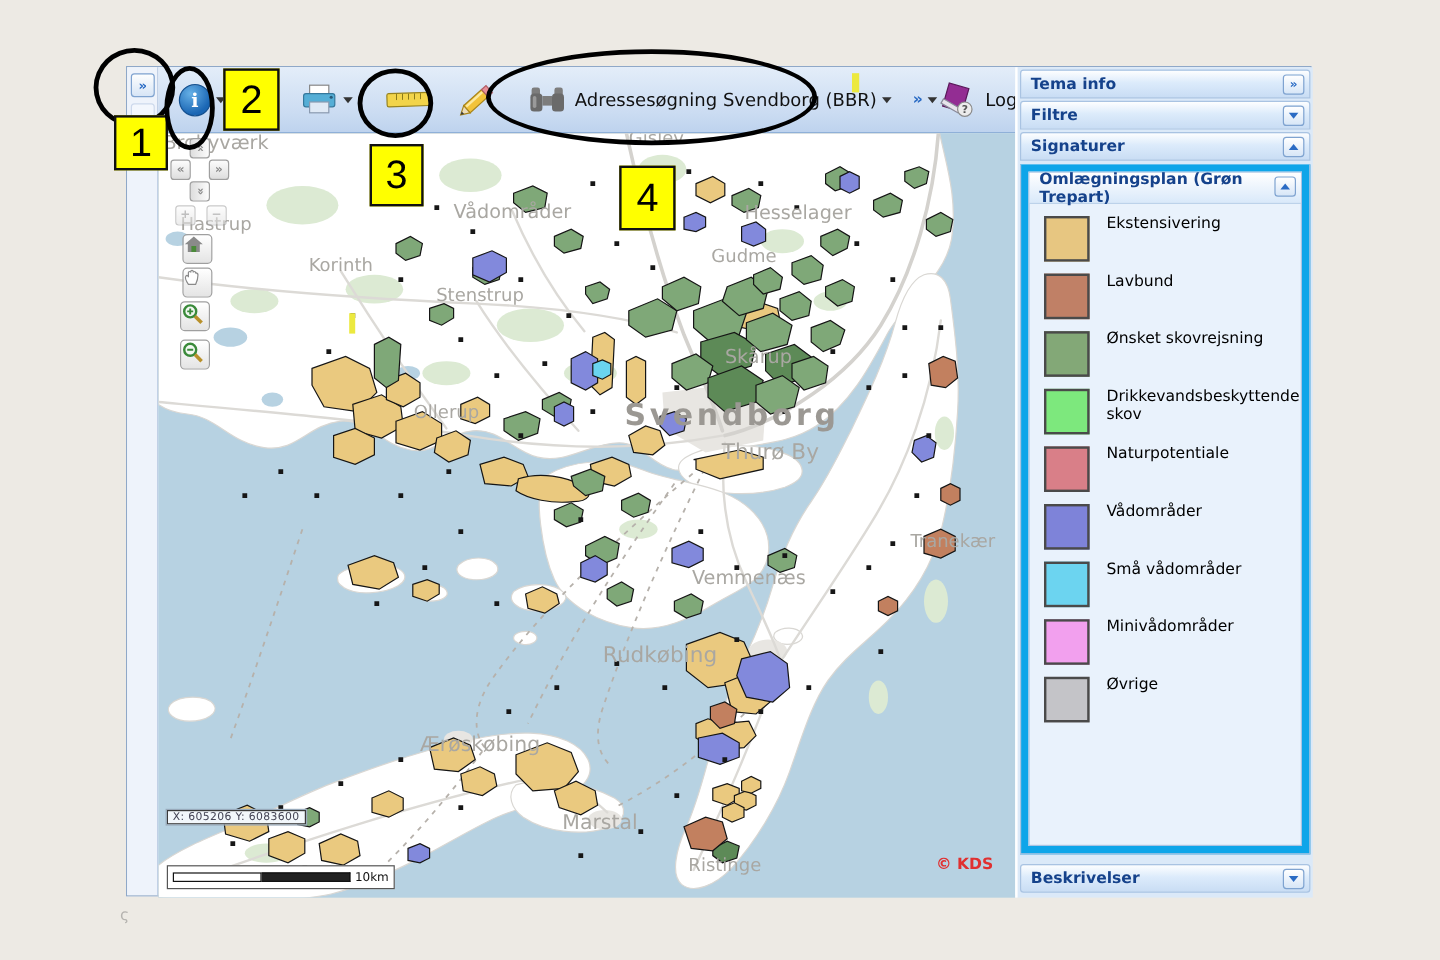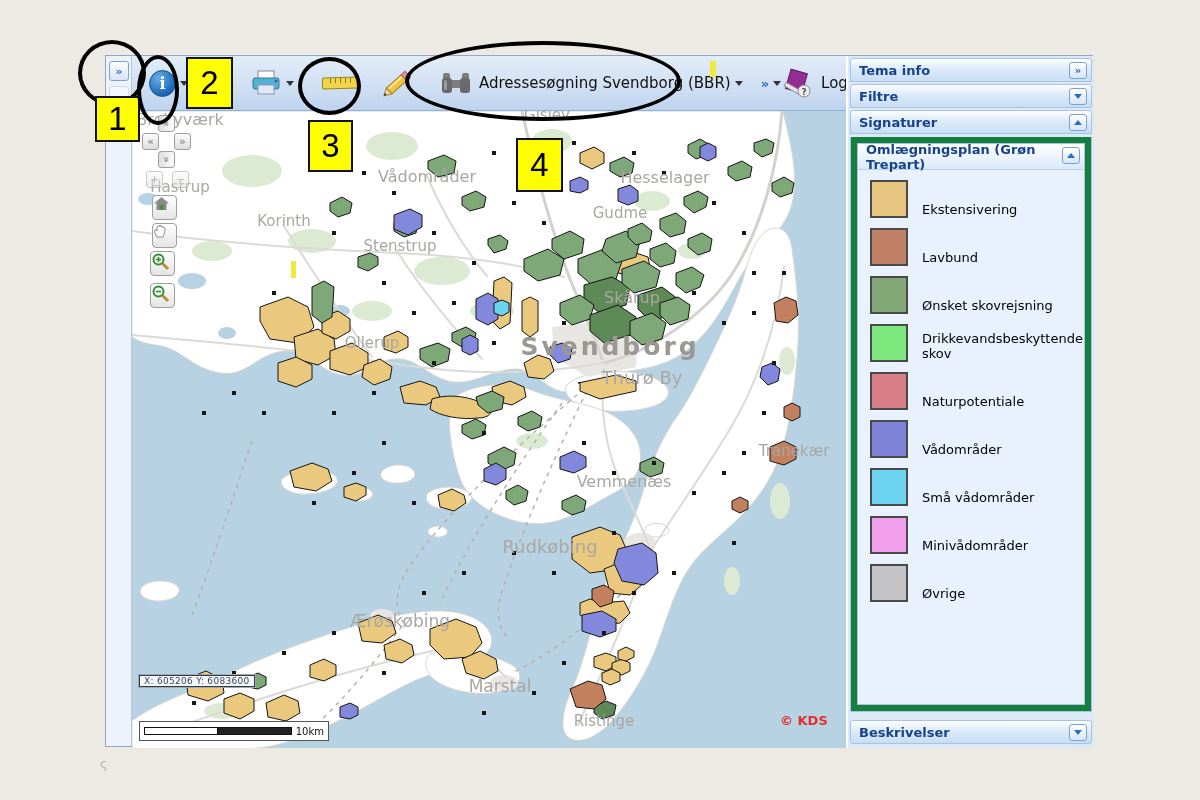--- a/index.html
+++ b/index.html
@@ -47,28 +47,28 @@
            background:#dbe9f8;border-left:2px solid #fff;}
   .panel-h{position:relative;margin:2px 2px 0 2px;height:24px;border:1px solid #a9c3e2;border-radius:3px 3px 0 0;
            background:linear-gradient(#fdfeff,#dcebfb 45%,#c9ddf4);display:flex;align-items:center;}
   .panel-h span{font-size:13px;font-weight:bold;color:#15428b;margin-left:8px;}
   .ph-btn{position:absolute;right:4px;top:3px;width:18px;height:17px;border:1px solid #7fa3d0;border-radius:3px;
           background:linear-gradient(#ffffff,#d7e6f7);display:flex;align-items:center;justify-content:center;
           color:#2a6bc4;font-size:10px;font-weight:bold;cursor:pointer;}
   .tri-up{width:0;height:0;border-left:4px solid transparent;border-right:4px solid transparent;border-bottom:5px solid #2a6bc4;}
   .tri-down{width:0;height:0;border-left:4px solid transparent;border-right:4px solid transparent;border-top:5px solid #2a6bc4;}
 
-  .sig-body{position:absolute;left:2px;right:2px;top:81px;bottom:36px;background:#15803d;
+  .sig-body{position:absolute;left:2px;right:2px;top:81px;bottom:36px;background:#0ea5e9;
             border:1px solid #aac4e0;border-top:none;}
   .sig-group{position:absolute;left:6px;right:6px;top:6px;bottom:6px;background:#e9f2fc;border:1px solid #a9c3e2;}
   .sig-group-h{position:relative;height:26px;background:linear-gradient(#ffffff,#d9e9fa);
                border-bottom:1px solid #bcd2ea;display:flex;align-items:center;}
   .sig-group-h span{font-size:13px;font-weight:bold;color:#15428b;margin-left:8px;}
   .legend{padding:10px 0 0 12px;}
-  .legend-item{display:flex;align-items:flex-end;margin-bottom:10px;}
+  .legend-item{display:flex;align-items:flex-start;margin-bottom:10px;}
   .legend-swatch{width:38px;height:38px;border:2px solid #4a4a4a;flex:0 0 auto;}
   .legend-label{font-size:13px;color:#000;margin-left:14px;line-height:1.15;}
   .besk{position:absolute;left:2px;right:2px;bottom:4px;height:24px;border:1px solid #a9c3e2;border-radius:3px;
         background:linear-gradient(#fdfeff,#dcebfb 45%,#c9ddf4);display:flex;align-items:center;}
   .besk span{font-size:13px;font-weight:bold;color:#15428b;margin-left:8px;}
 
   
   .map{position:absolute;left:26px;top:55px;width:714px;height:637px;overflow:hidden;background:#b7d2e2;}
   .map svg{position:absolute;left:0;top:0;}
   .map-label{position:absolute;transform:translate(-50%,-50%);color:#a9a7a2;white-space:nowrap;pointer-events:none;}

